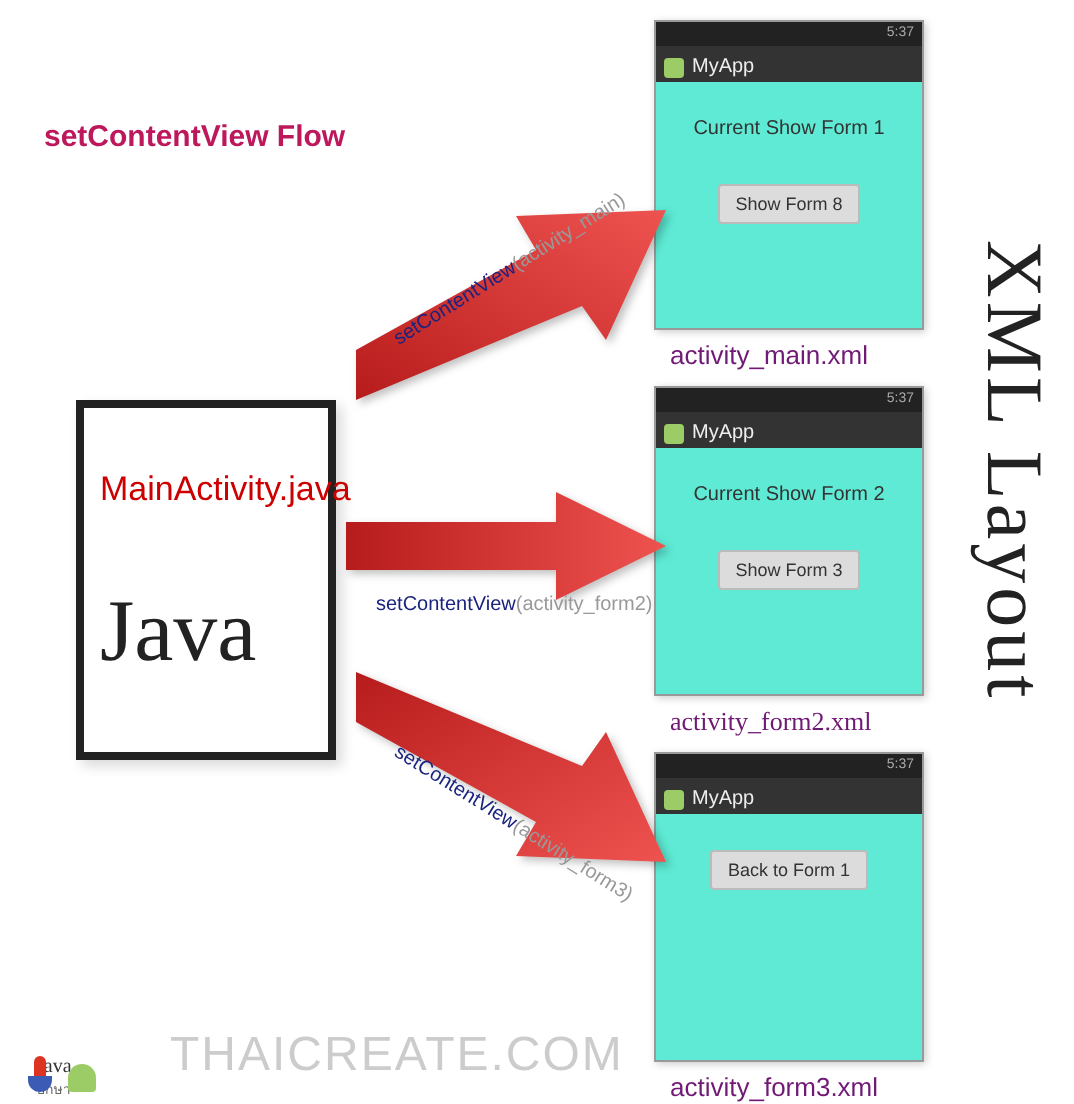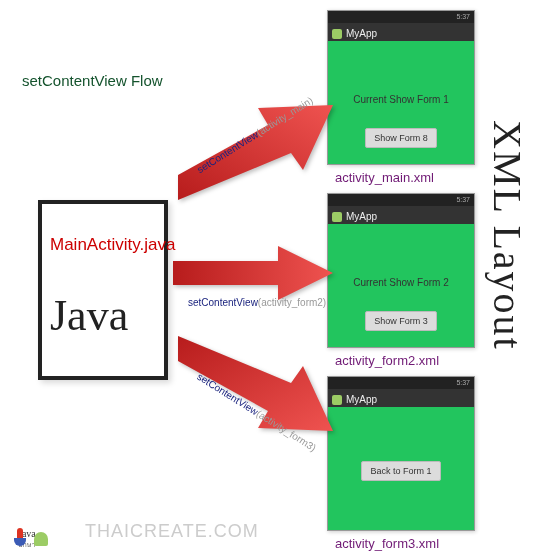--- a/index.html
+++ b/index.html
@@ -8,24 +8,23 @@
     height: 552px;
     background: #fff;
     position: relative;
     font-family: Arial, sans-serif;
     overflow: hidden;
   }
   .title {
     position: absolute;
     left: 22px;
     top: 60px;
-    color: #14532d;
+    color: #be185d;
     font-size: 15px;
-    font-weight: normal;
-    margin-top: 12px;
+    font-weight: bold;
   }
   .java-box {
     position: absolute;
     left: 38px;
     top: 200px;
     width: 130px;
     height: 180px;
     border: 4px solid #222;
     background: #fff;
     box-shadow: 3px 3px 6px rgba(0,0,0,0.15);
@@ -40,23 +39,23 @@
   .java-logo {
     position: absolute;
     left: 50px;
     top: 290px;
     font-family: "Times New Roman", serif;
     font-size: 44px;
     color: #222;
   }
   .phone {
     position: absolute;
-    width: 148px;
+    width: 135px;
     height: 155px;
-    background: #22c55e;
+    background: #5eead4;
     border: 1px solid #999;
     box-shadow: 1px 1px 4px rgba(0,0,0,0.2);
   }
   .phone1 { left: 327px; top: 10px; }
   .phone2 { left: 327px; top: 193px; }
   .phone3 { left: 327px; top: 376px; }
   .status-bar {
     height: 12px;
     background: #222;
     color: #aaa;
@@ -76,21 +75,20 @@
   }
   .app-icon {
     width: 10px;
     height: 10px;
     background: #9ccc65;
     border-radius: 2px;
   }
   .phone-body {
     padding: 18px 8px 0 8px;
     text-align: center;
-    margin-top: 35px;
   }
   .phone-text {
     font-size: 10px;
     color: #333;
     margin-bottom: 22px;
   }
   .phone-btn {
     display: inline-block;
     background: #dcdcdc;
     border: 1px solid #bbb;
@@ -98,21 +96,21 @@
     padding: 4px 8px;
     border-radius: 2px;
     color: #333;
   }
   .xml-label {
     position: absolute;
     color: #701a75;
     font-size: 13px;
   }
   .xml1 { left: 335px; top: 170px; }
-  .xml2 { left: 335px; top: 353px; }
+  .xml2 { left: 335px; top: 353px; font-family: Liberation Serif, serif; }
   .xml3 { left: 335px; top: 536px; }
   .arrow {
     position: absolute;
     filter: drop-shadow(2px 2px 2px rgba(0,0,0,0.25));
   }
   .arrow svg { display: block; }
   .arrow-label {
     position: absolute;
     font-size: 10px;
     transform-origin: left center;
@@ -127,21 +125,21 @@
     font-size: 40px;
     color: #222;
     writing-mode: vertical-rl;
     letter-spacing: 2px;
   }
   .watermark {
     position: absolute;
     left: 85px;
     bottom: 10px;
     color: #ccc;
-    font-size: 18px;
+    font-size: 24px;
     letter-spacing: 1px;
     font-family: Arial, sans-serif;
   }
   .footer-icons {
     position: absolute;
     left: 12px;
     bottom: 6px;
     display: flex;
     align-items: flex-end;
     gap: 2px;

